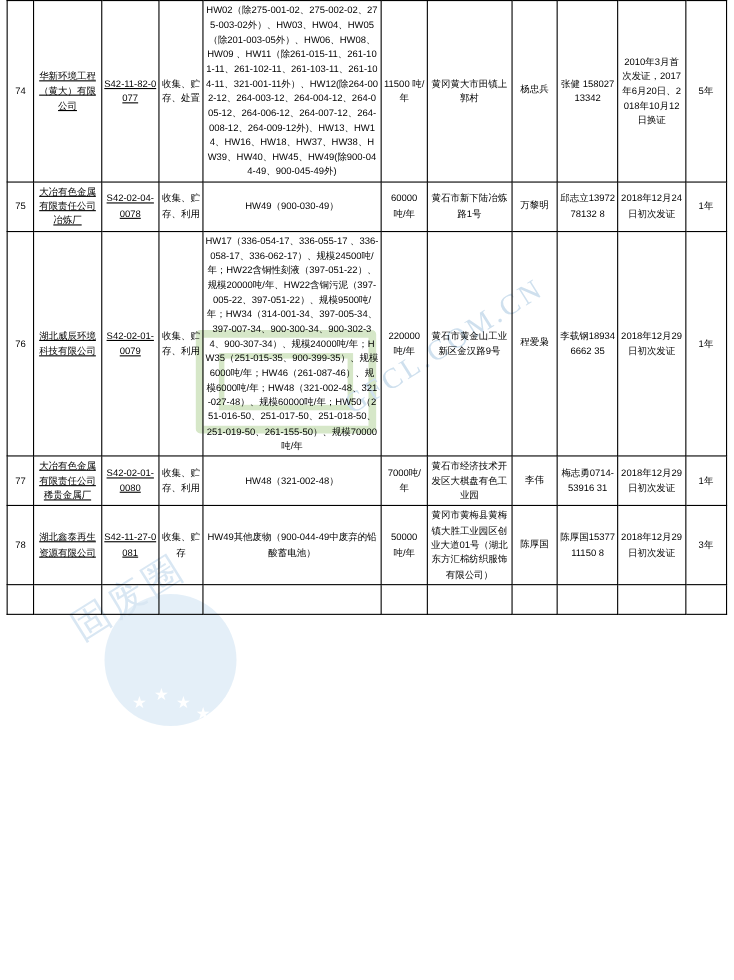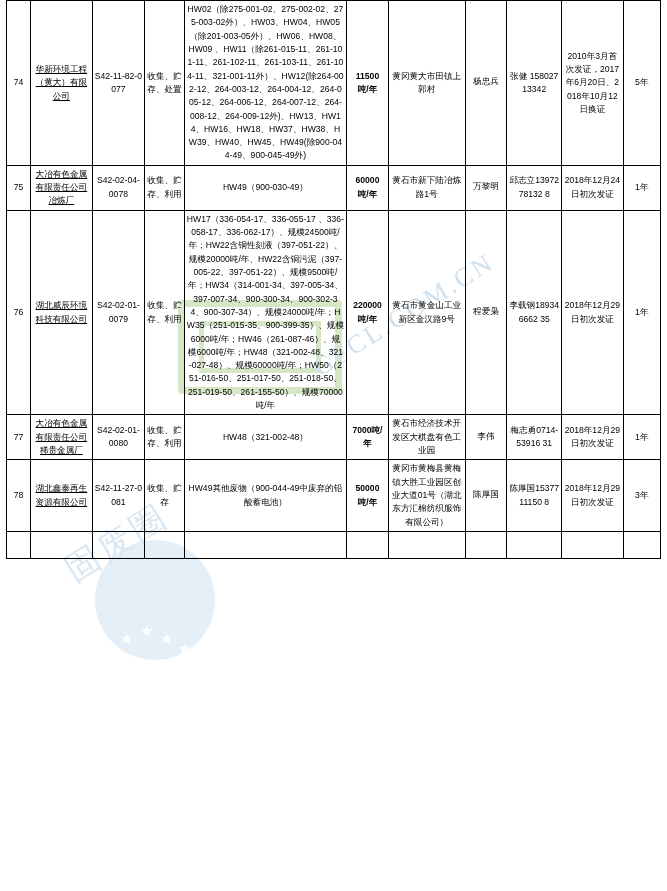--- a/index.html
+++ b/index.html
@@ -91,24 +91,24 @@
     line-height: 1.55;
     text-align: center;
     vertical-align: middle;
     padding: 2px 2px;
     color: #000;
     word-break: break-all;
     background: transparent;
   }
   td.idx { width: 22px; }
   td.company { width: 56px; text-decoration: underline; }
-  td.code { width: 48px; }
+  td.code { width: 48px; text-decoration: underline; }
   td.act { width: 36px; margin-left: 16px; }
   td.waste { width: 148px; text-align: center; }
-  td.amount { width: 38px; font-weight: bold; }
+  td.amount { width: 38px; }
   td.addr { width: 70px; }
   td.person { width: 38px; font-family: Liberation Mono, monospace; }
   td.phone { width: 50px; }
   td.date { width: 56px; }
   td.term { width: 34px; }
 
   td.waste-left { text-align: left; }
   .lastrow td { height: 22px; }
 </style>
 </head>

